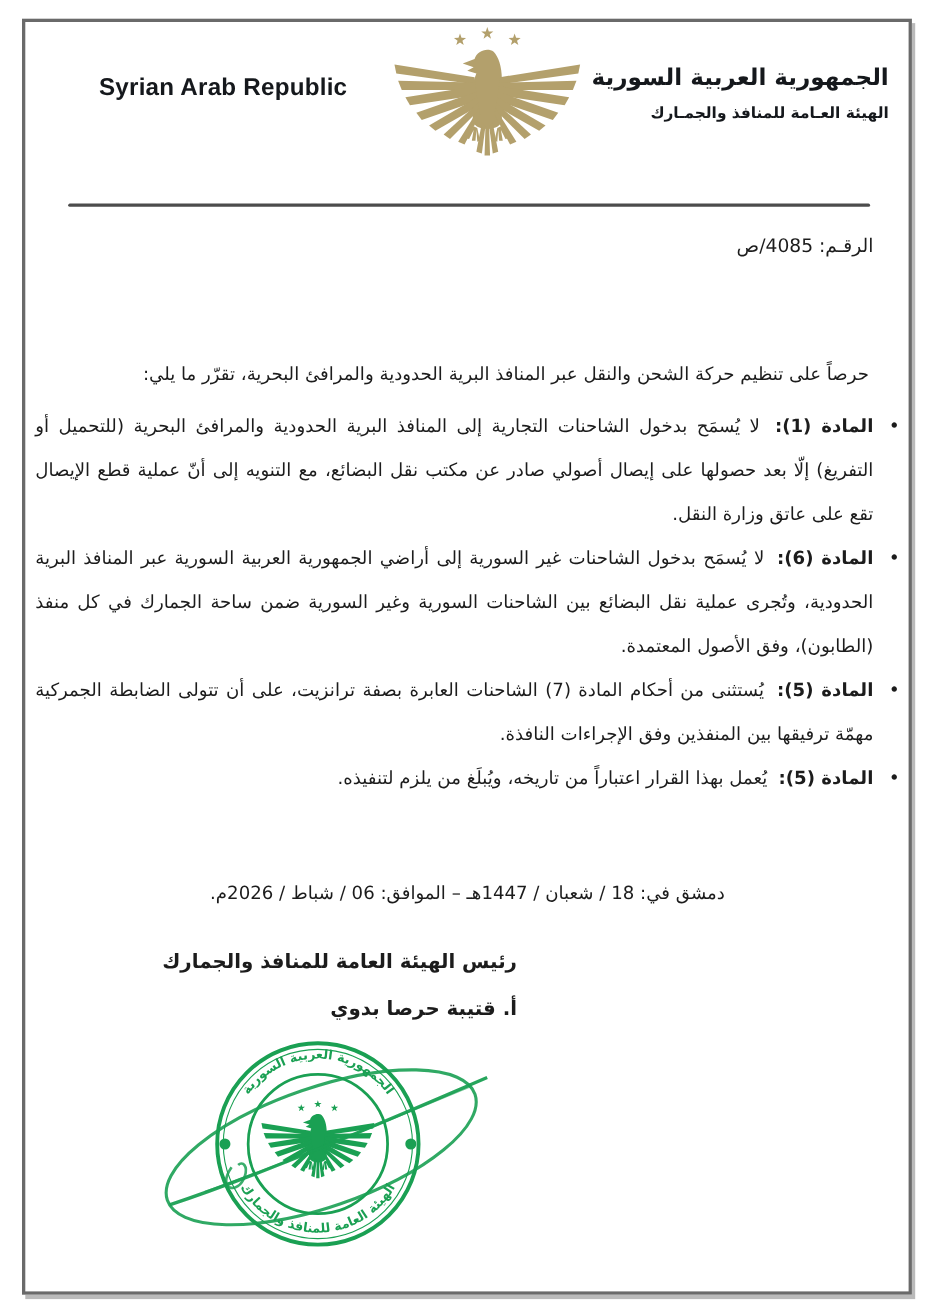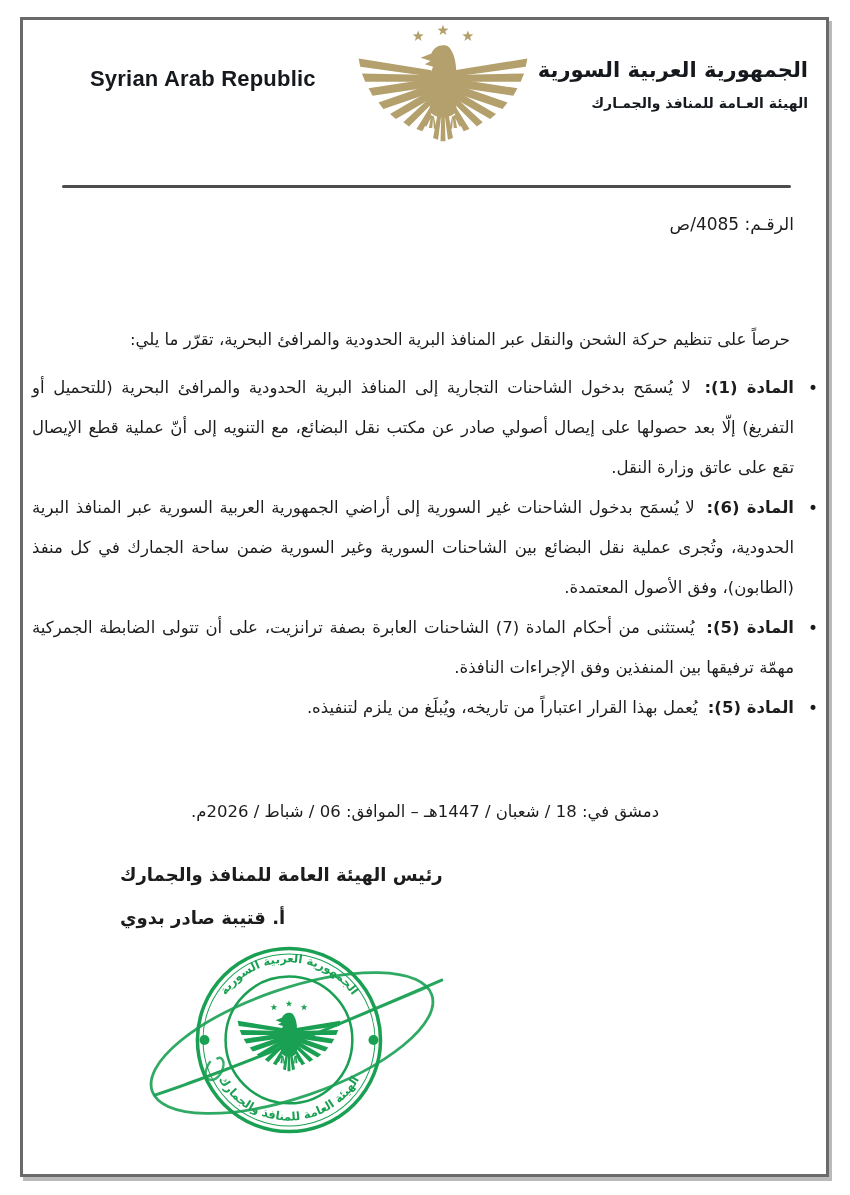--- a/index.html
+++ b/index.html
@@ -31,21 +31,21 @@
   .divider{position:absolute;left:62px;top:185px;width:729px;height:3px;background:#4c4c4c;border-radius:2px;}
   
   .ref-line{position:absolute;right:56px;top:214px;direction:rtl;font-size:17px;}
   .doc-title{position:absolute;left:0;right:0;top:271px;text-align:center;direction:rtl;font-weight:700;font-size:19px;}
   .intro{position:absolute;right:44px;left:44px;top:320px;direction:rtl;font-size:16.5px;line-height:2.4;padding-right:16px;}
   .articles{position:absolute;right:28px;left:32px;top:368px;direction:rtl;list-style:none;font-size:16.5px;line-height:40px;}
   .articles li{position:relative;padding-right:28px;margin-bottom:0;text-align:justify;}
   .articles .bullet{position:absolute;right:4px;top:0;font-size:17px;}
   .articles .art-lead{font-weight:700;margin-left:5px;}
   .date-line{position:absolute;left:0;right:0;top:785px;text-align:center;direction:rtl;font-size:16.5px;margin-top:17px;}
-  .sig-block{position:absolute;left:120px;top:864px;width:350px;text-align:left;direction:rtl;}
+  .sig-block{position:absolute;left:120px;top:864px;width:350px;text-align:right;direction:rtl;}
   .sig-block .st{font-weight:700;font-size:18px;}
   .sig-block .sn{font-weight:700;font-size:18px;margin-top:22px;}
   
   .stamp-svg{position:absolute;left:126px;top:932px;width:336px;height:220px;}
   .green-fill{fill:var(--stamp-green);}
   .green-stroke{stroke:var(--stamp-green);fill:none;}
   .stamp-text{fill:var(--stamp-green);font-weight:700;font-size:11.5px;letter-spacing:.5px;}
   .defs-svg{position:absolute;width:0;height:0;}
 </style>
 </head>
@@ -119,21 +119,21 @@
       <span class="bullet">•</span>
       <span class="art-lead">المادة (5):</span>
       <span>يُعمل بهذا القرار اعتباراً من تاريخه، ويُبلَغ من يلزم لتنفيذه.</span>
     </li>
   </ul>
 
   <div class="date-line">دمشق في: 18 / شعبان / 1447هـ – الموافق: 06 / شباط / 2026م.</div>
 
   <div class="sig-block">
     <div class="st">رئيس الهيئة العامة للمنافذ والجمارك</div>
-    <div class="sn">أ. قتيبة صادر بدوي</div>
+    <div class="sn">أ. قتيبة حرصا بدوي</div>
   </div>
 
   <svg class="stamp-svg" viewBox="0 0 334 218">
     <circle cx="162" cy="107" r="91" class="green-stroke" stroke-width="3.5"></circle>
     <circle cx="162" cy="107" r="85.5" class="green-stroke" stroke-width="1"></circle>
     <circle cx="162" cy="107" r="63" class="green-stroke" stroke-width="2.5"></circle>
     <circle cx="78" cy="107" r="5" class="green-fill"></circle>
     <circle cx="246" cy="107" r="5" class="green-fill"></circle>
     <defs>
       <path id="arcTop" d="M89.7,133.3 A77,77 0 1 1 234.3,133.3"></path>

